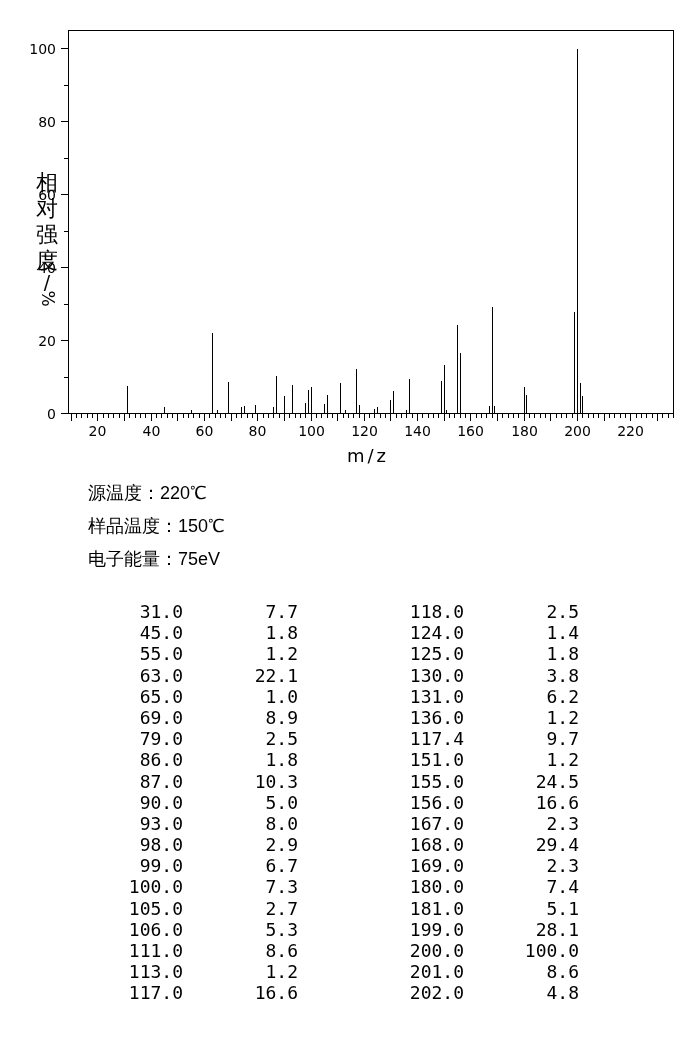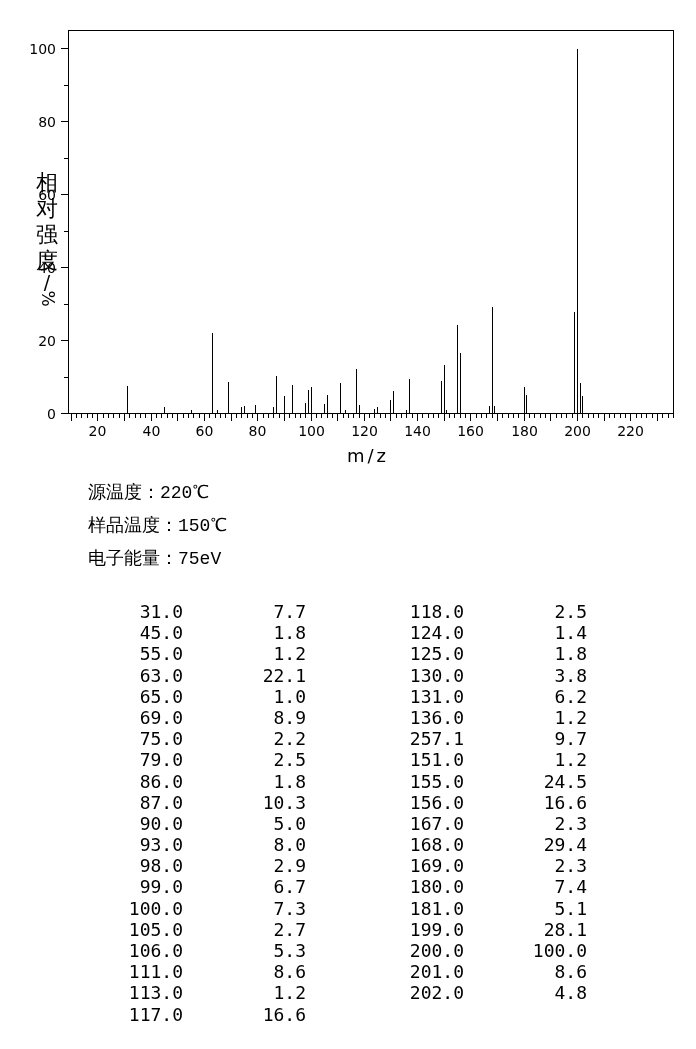--- a/index.html
+++ b/index.html
@@ -14,35 +14,35 @@
   .ytitle{
     position:absolute;left:32px;top:170px;width:30px;text-align:center;
     font-size:22px;line-height:26px;font-family:"DejaVu Sans",sans-serif;color:#000;
   }
   .ytitle .ychar{display:block;}
   .ytitle .slash{display:block;font-size:19px;line-height:16px;}
   .ytitle .pct{display:block;transform:rotate(90deg);font-size:17px;line-height:17px;}
 
   .conditions{
     position:absolute;left:88px;top:482px;
-    font-family:Liberation Mono, monospace;font-size:18px;color:#000;
+    font-family:Liberation Sans, sans-serif;font-size:18px;color:#000;
   }
   .cond-row{height:23px;line-height:23px;margin-bottom:10px;white-space:nowrap;}
 
   .peak-table{
     position:absolute;left:0;top:569px;width:696px;height:450px;
     font-family:"DejaVu Sans Mono","Liberation Mono",monospace;
     font-size:18px;color:#000;margin-top:32px;
   }
   .ptcol{position:absolute;top:0;}
   #pt-left{left:98px;}
   #pt-right{left:379px;}
   .prow{display:flex;height:21.2px;line-height:21.2px;}
   .cell-mz{width:85px;text-align:right;white-space:pre;}
-  .cell-int{width:115px;text-align:right;white-space:pre;padding-left:8px;}
+  .cell-int{width:115px;text-align:right;white-space:pre;}
 </style>
 </head>
 <body>
 
 <div class="page">
 
   <svg id="chart-svg" width="696" height="470">
       <rect x="68.5" y="30.5" width="605" height="383" fill="none" stroke="#000" stroke-width="1" shape-rendering="crispEdges"></rect>
       <g>
         <line x1="71.5" y1="413.5" x2="71.5" y2="420.5" stroke="#000" stroke-width="1" shape-rendering="crispEdges"></line>
@@ -272,24 +272,20 @@
         </div>
         <div class="prow">
           <span class="cell-mz">65.0</span>
           <span class="cell-int">1.0</span>
         </div>
         <div class="prow">
           <span class="cell-mz">69.0</span>
           <span class="cell-int">8.9</span>
         </div>
         <div class="prow">
-          <span class="cell-mz">75.0</span>
-          <span class="cell-int">2.2</span>
-        </div>
-        <div class="prow">
           <span class="cell-mz">79.0</span>
           <span class="cell-int">2.5</span>
         </div>
         <div class="prow">
           <span class="cell-mz">86.0</span>
           <span class="cell-int">1.8</span>
         </div>
         <div class="prow">
           <span class="cell-mz">87.0</span>
           <span class="cell-int">10.3</span>
@@ -354,21 +350,21 @@
         </div>
         <div class="prow">
           <span class="cell-mz">131.0</span>
           <span class="cell-int">6.2</span>
         </div>
         <div class="prow">
           <span class="cell-mz">136.0</span>
           <span class="cell-int">1.2</span>
         </div>
         <div class="prow">
-          <span class="cell-mz">257.1</span>
+          <span class="cell-mz">117.4</span>
           <span class="cell-int">9.7</span>
         </div>
         <div class="prow">
           <span class="cell-mz">151.0</span>
           <span class="cell-int">1.2</span>
         </div>
         <div class="prow">
           <span class="cell-mz">155.0</span>
           <span class="cell-int">24.5</span>
         </div>

